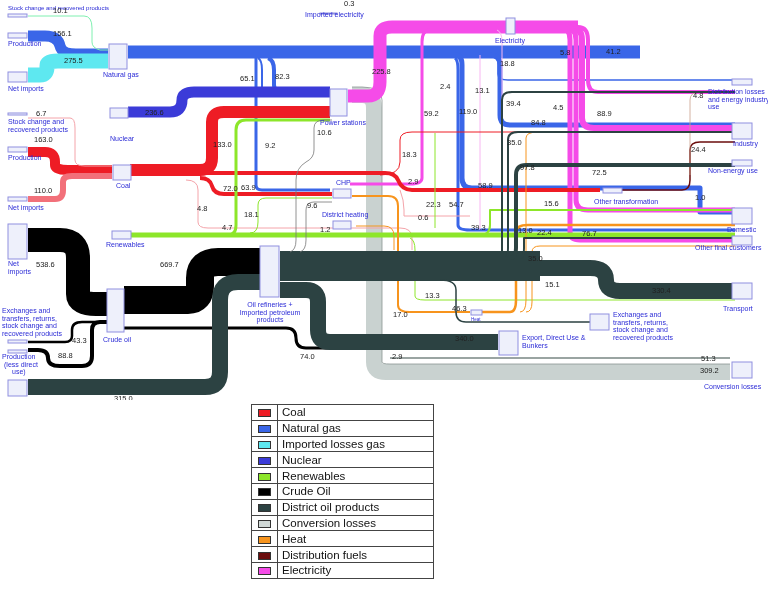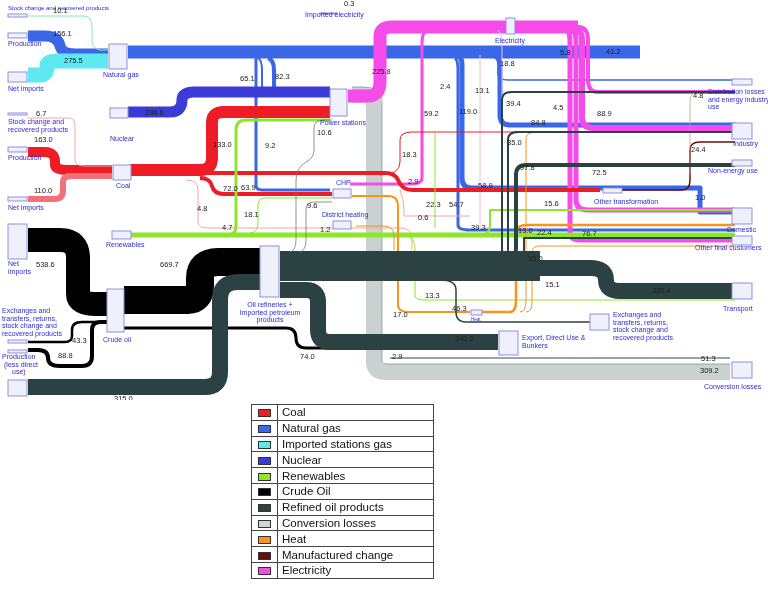--- a/index.html
+++ b/index.html
@@ -228,48 +228,48 @@
       <tr>
         <td class="sw"><span class="swatch" style="background: rgb(238, 28, 37);"></span></td>
         <td>Coal</td>
       </tr>
       <tr>
         <td class="sw"><span class="swatch" style="background: rgb(58, 102, 232);"></span></td>
         <td>Natural gas</td>
       </tr>
       <tr>
         <td class="sw"><span class="swatch" style="background: rgb(94, 232, 240);"></span></td>
-        <td>Imported stations gas</td>
+        <td>Imported losses gas</td>
       </tr>
       <tr>
         <td class="sw"><span class="swatch" style="background: rgb(59, 59, 216);"></span></td>
         <td>Nuclear</td>
       </tr>
       <tr>
         <td class="sw"><span class="swatch" style="background: rgb(141, 230, 42);"></span></td>
         <td>Renewables</td>
       </tr>
       <tr>
         <td class="sw"><span class="swatch" style="background: rgb(0, 0, 0);"></span></td>
         <td>Crude Oil</td>
       </tr>
       <tr>
         <td class="sw"><span class="swatch" style="background: rgb(44, 66, 66);"></span></td>
-        <td>Refined oil products</td>
+        <td>District oil products</td>
       </tr>
       <tr>
         <td class="sw"><span class="swatch" style="background: rgb(208, 216, 214);"></span></td>
         <td>Conversion losses</td>
       </tr>
       <tr>
         <td class="sw"><span class="swatch" style="background: rgb(247, 148, 29);"></span></td>
         <td>Heat</td>
       </tr>
       <tr>
         <td class="sw"><span class="swatch" style="background: rgb(107, 13, 13);"></span></td>
-        <td>Manufactured change</td>
+        <td>Distribution fuels</td>
       </tr>
       <tr>
         <td class="sw"><span class="swatch" style="background: rgb(245, 75, 232);"></span></td>
         <td>Electricity</td>
       </tr>
     </tbody>
 </table>
 
 </body></html>

